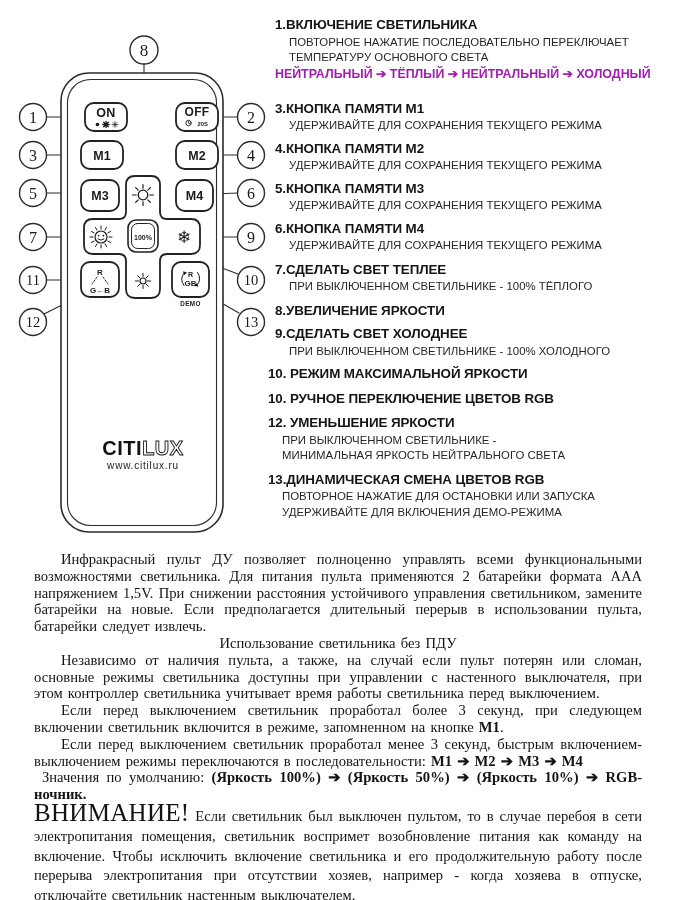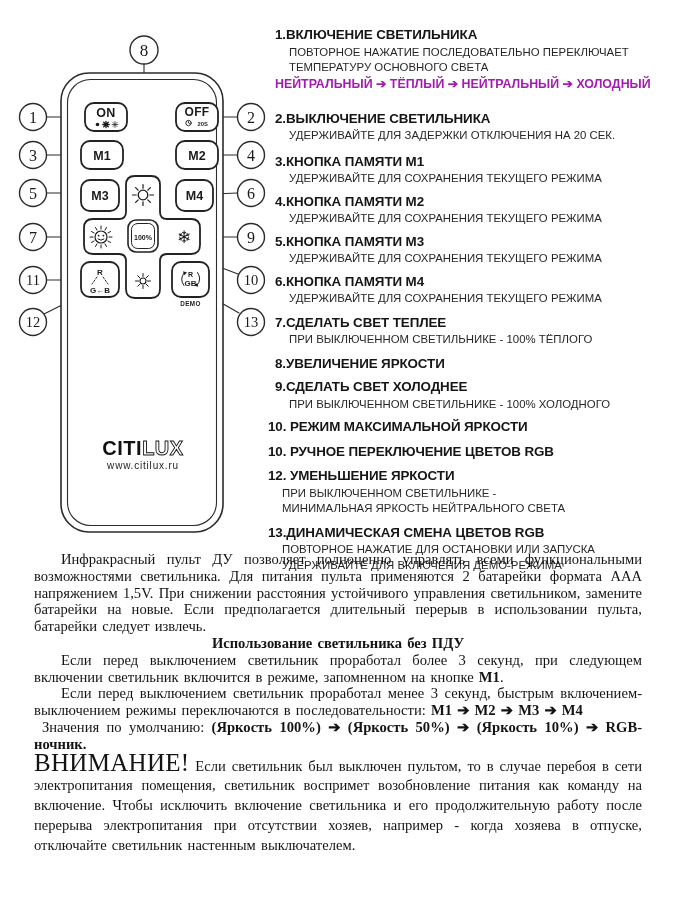--- a/index.html
+++ b/index.html
@@ -3,39 +3,39 @@
 <meta charset="utf-8">
 <style>
   html,body { margin:0; padding:0; background:#e8e8e8; }
   .page {
     position:relative; width:675px; height:900px; background:#ffffff;
     font-family:"Liberation Sans", sans-serif; color:#1b1b1b; overflow:hidden;
     margin:0 auto;
   }
 
   
-  .fn-list { position:absolute; left:268px; top:26px; width:402px; }
+  .fn-list { position:absolute; left:268px; top:16px; width:402px; }
   .fn-item { margin-bottom:6px; }
   .fn-item.pad { padding-left:7px; }
   .fn-item.g17 { margin-bottom:17px; }
   .fn-item.g9  { margin-bottom:9px; }
   .fn-item.g7  { margin-bottom:7px; }
   .fn-item.g5  { margin-bottom:5px; }
   .fn-title { font-weight:bold; font-size:13.4px; line-height:18.5px; letter-spacing:-0.1px; color:#151515; }
   .fn-sub   { font-size:11.4px; line-height:15.5px; padding-left:14px; color:#262626; }
   .fn-bold  { font-weight:bold; font-size:12.4px; line-height:17px; color:#a21caf; }
 
   
   .body-text {
     position:absolute; left:34px; top:551px; width:608px;
     font-family:"Liberation Serif", serif; font-size:14.6px; line-height:16.8px;
     text-align:justify; color:#141414; word-spacing:1.5px;
   }
   .body-text p { margin:0; text-indent:27px; }
-  .body-text p.section-head { text-align:center; font-weight:bold; text-indent:0; }
+  .body-text p.section-head { text-align:center; font-weight:normal; text-indent:0; }
   .body-text p.defaults { text-indent:8px; }
   .body-text .b { font-weight:bold; }
   .attention { margin-top:4px; line-height:19.8px; text-indent:0 !important; }
   .attention .att-head { font-size:25px; font-weight:normal; letter-spacing:0.3px; }
 
   
   .diagram { position:absolute; left:0; top:0; width:270px; height:560px; }
   svg text { font-family:"Liberation Sans", sans-serif; }
   svg text.serif { font-family:"Liberation Serif", serif; }
 </style>
@@ -197,24 +197,20 @@
     </svg>
   </div>
 
   <div class="fn-list">
     <div class="fn-item pad g17">
       <div class="fn-title">1.ВКЛЮЧЕНИЕ СВЕТИЛЬНИКА</div>
       <div class="fn-sub">ПОВТОРНОЕ НАЖАТИЕ ПОСЛЕДОВАТЕЛЬНО ПЕРЕКЛЮЧАЕТ</div>
       <div class="fn-sub">ТЕМПЕРАТУРУ ОСНОВНОГО СВЕТА</div>
       <div class="fn-bold">НЕЙТРАЛЬНЫЙ ➔ ТЁПЛЫЙ ➔ НЕЙТРАЛЬНЫЙ ➔ ХОЛОДНЫЙ</div>
     </div>
-    <div class="fn-item pad g9">
-      <div class="fn-title">2.ВЫКЛЮЧЕНИЕ СВЕТИЛЬНИКА</div>
-      <div class="fn-sub">УДЕРЖИВАЙТЕ ДЛЯ ЗАДЕРЖКИ ОТКЛЮЧЕНИЯ НА 20 СЕК.</div>
-    </div>
     <div class="fn-item pad">
       <div class="fn-title">3.КНОПКА ПАМЯТИ M1</div>
       <div class="fn-sub">УДЕРЖИВАЙТЕ ДЛЯ СОХРАНЕНИЯ ТЕКУЩЕГО РЕЖИМА</div>
     </div>
     <div class="fn-item pad">
       <div class="fn-title">4.КНОПКА ПАМЯТИ M2</div>
       <div class="fn-sub">УДЕРЖИВАЙТЕ ДЛЯ СОХРАНЕНИЯ ТЕКУЩЕГО РЕЖИМА</div>
     </div>
     <div class="fn-item pad">
       <div class="fn-title">5.КНОПКА ПАМЯТИ M3</div>
@@ -249,19 +245,20 @@
     <div class="fn-item">
       <div class="fn-title">13.ДИНАМИЧЕСКАЯ СМЕНА ЦВЕТОВ RGB</div>
       <div class="fn-sub">ПОВТОРНОЕ НАЖАТИЕ ДЛЯ ОСТАНОВКИ ИЛИ ЗАПУСКА</div>
       <div class="fn-sub">УДЕРЖИВАЙТЕ ДЛЯ ВКЛЮЧЕНИЯ ДЕМО-РЕЖИМА</div>
     </div>
   </div>
 
   <div class="body-text">
     <p>Инфракрасный пульт ДУ позволяет полноценно управлять всеми функциональными возможностями светильника. Для питания пульта применяются 2 батарейки формата AAA напряжением 1,5V. При снижении расстояния устойчивого управления светильником, замените батарейки на новые. Если предполагается длительный перерыв в использовании пульта, батарейки следует извлечь.</p>
     <p class="section-head">Использование светильника без ПДУ</p>
+    <p>Независимо от наличия пульта, а также, на случай если пульт потерян или сломан, основные режимы светильника доступны при управлении с настенного выключателя, при этом контроллер светильника учитывает время работы светильника перед выключением.</p>
     <p><span>Если перед выключением светильник проработал более 3 секунд, при следующем включении светильник включится в режиме, запомненном на кнопке </span><span class="b">M1</span><span>.</span></p>
     <p><span>Если перед выключением светильник проработал менее 3 секунд, быстрым включением-выключением режимы переключаются в последовательности: </span><span class="b">M1 ➔ M2 ➔ M3 ➔ M4</span></p>
     <p class="defaults"><span>Значения по умолчанию: </span><span class="b">(Яркость 100%) ➔ (Яркость 50%) ➔ (Яркость 10%) ➔ RGB-ночник.</span></p>
     <p class="attention"><span class="att-head">ВНИМАНИЕ!</span><span> Если светильник был выключен пультом, то в случае перебоя в сети электропитания помещения, светильник воспримет возобновление питания как команду на включение. Чтобы исключить включение светильника и его продолжительную работу после перерыва электропитания при отсутствии хозяев, например - когда хозяева в отпуске, отключайте светильник настенным выключателем.</span></p>
   </div>
 
 </div>
 
 </body></html>

